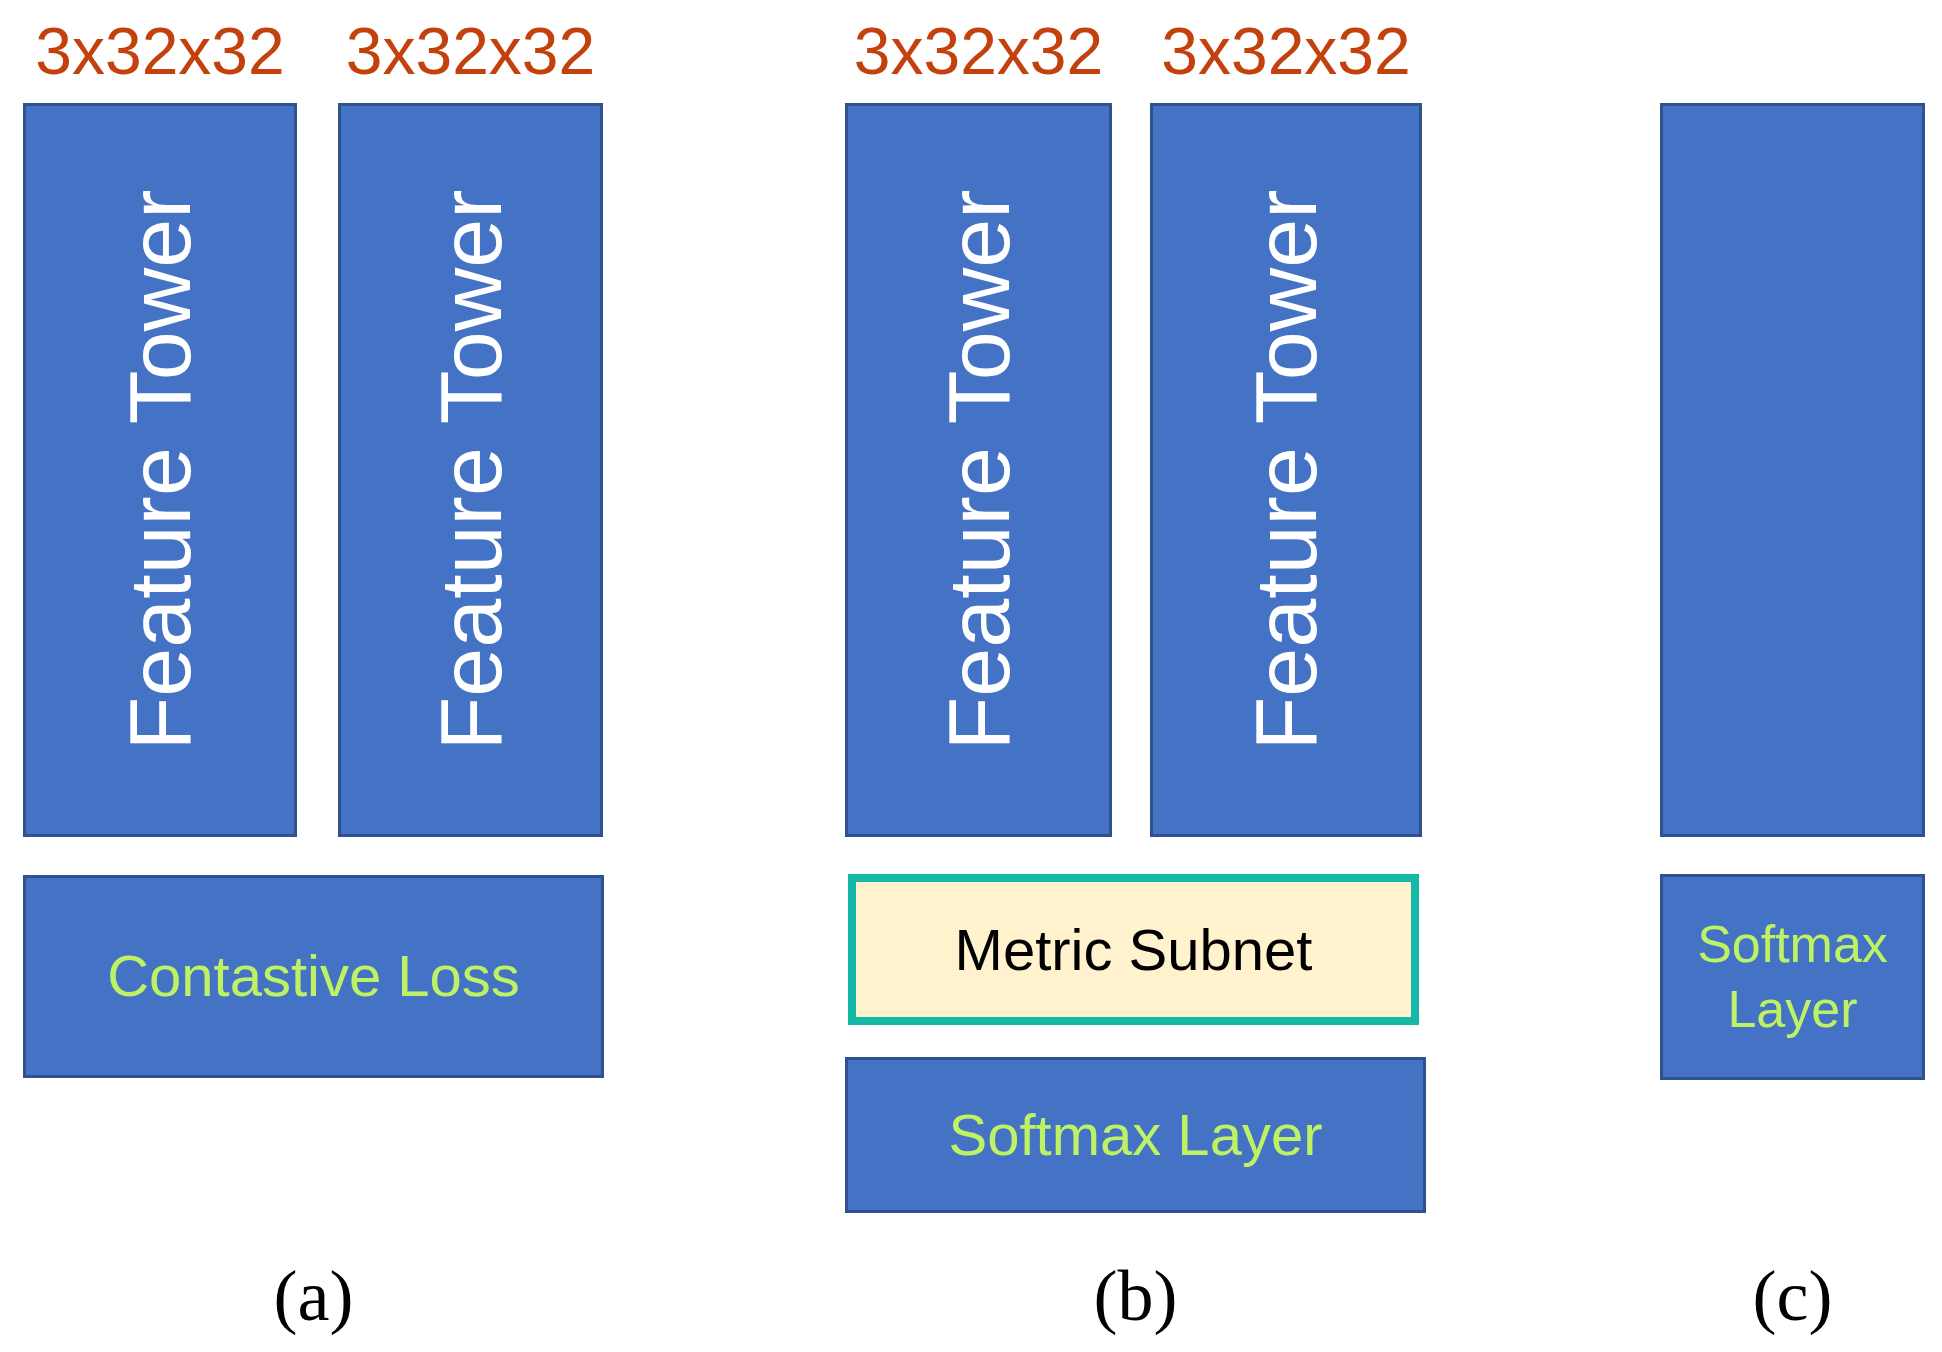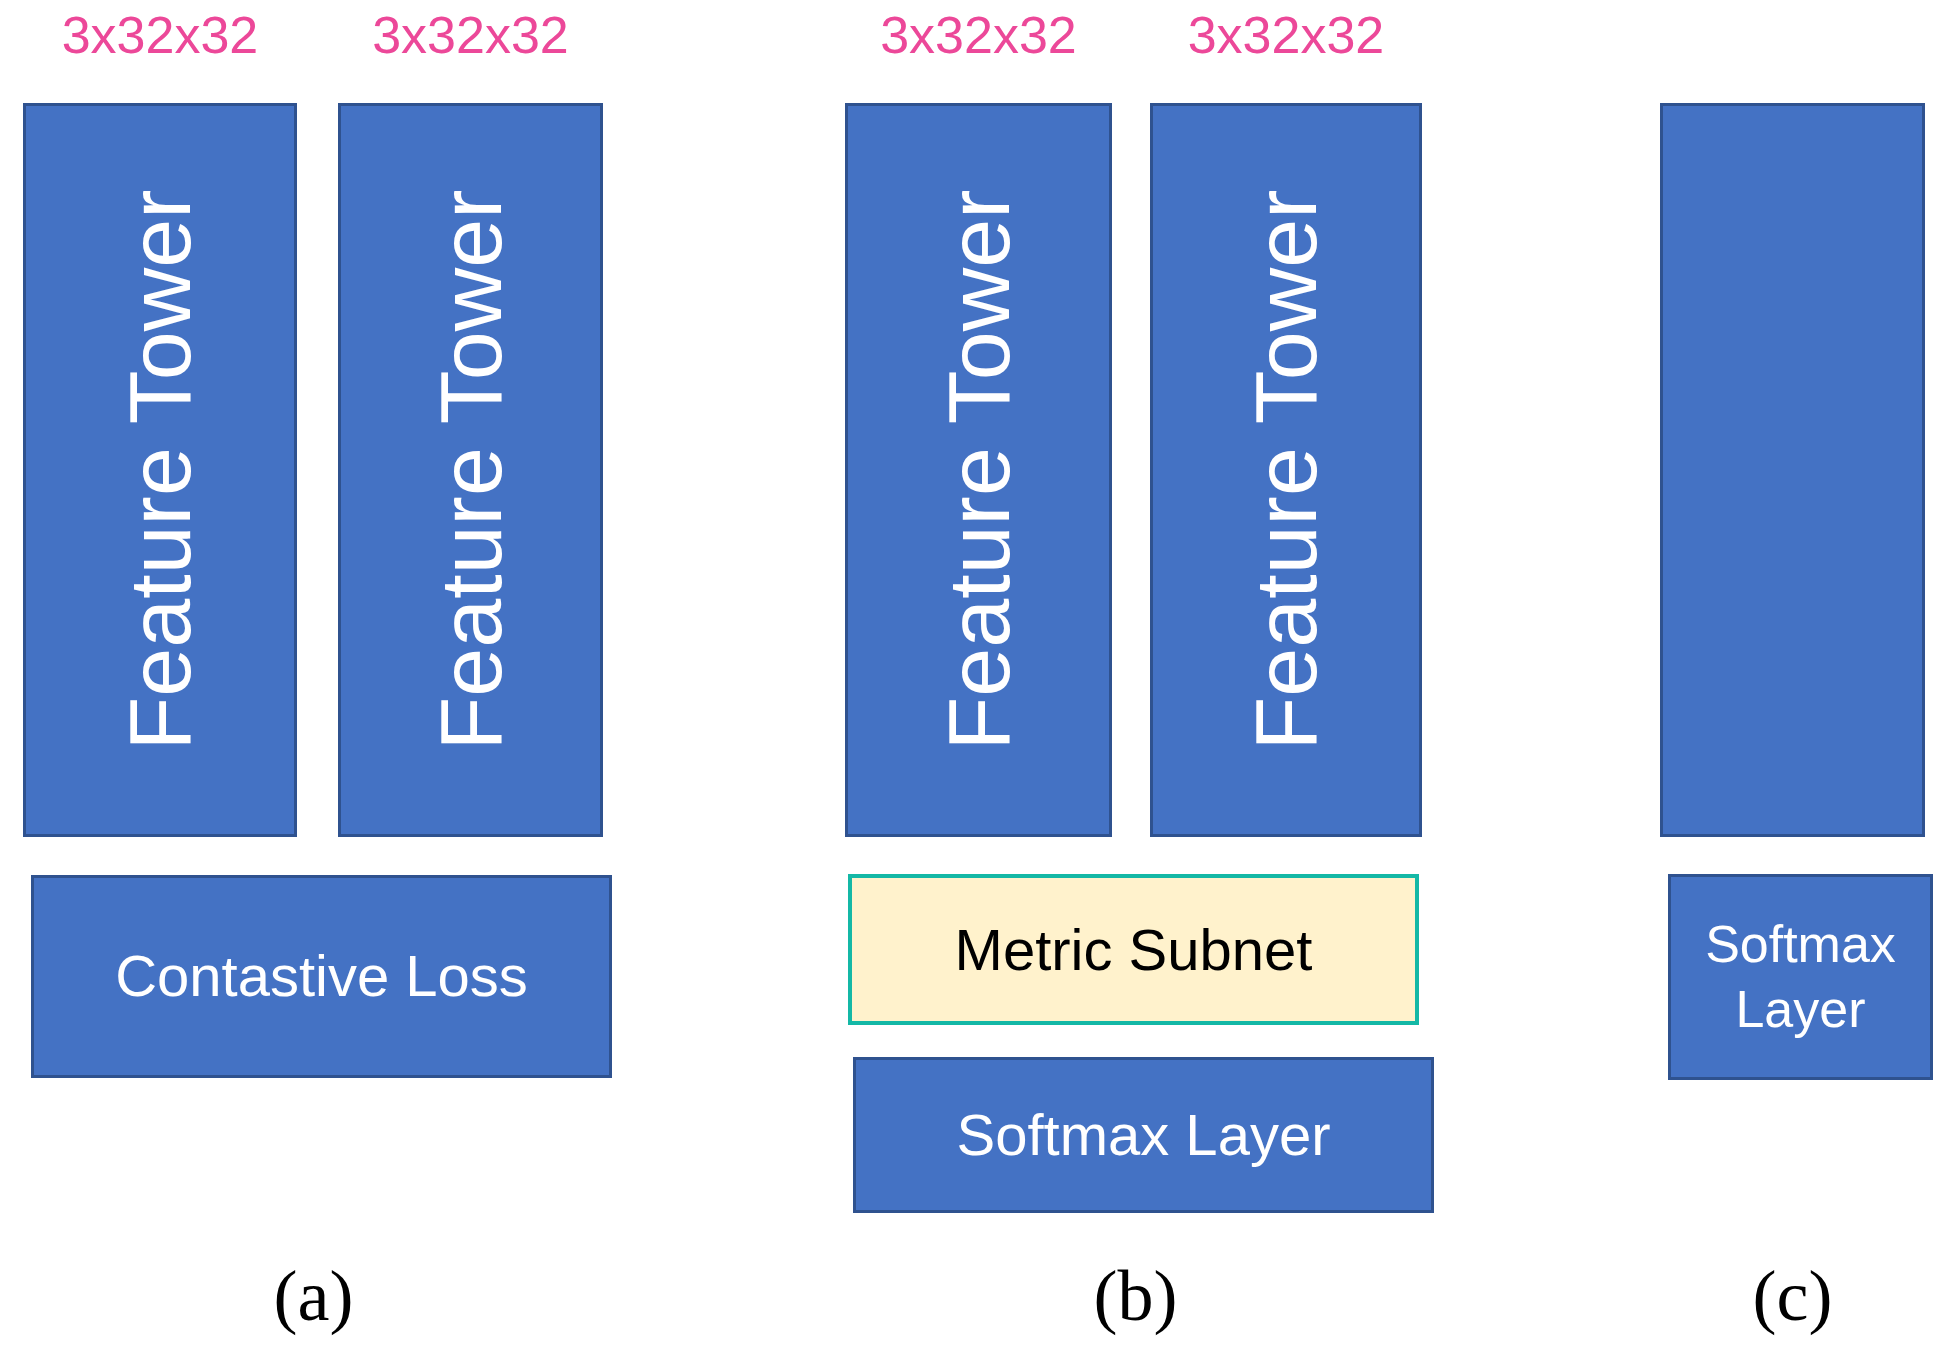--- a/index.html
+++ b/index.html
@@ -13,27 +13,27 @@
     position: relative;
     width: 1942px;
     height: 1352px;
     background: #ffffff;
     font-family: "Liberation Sans", sans-serif;
     overflow: hidden;
   }
 
   .input-label {
     position: absolute;
-    top: 2px;
+    top: 18px;
     height: 66px;
     display: flex;
     align-items: center;
     justify-content: center;
-    font-size: 52px;
-    color: #ec4899;
+    font-size: 66px;
+    color: #c2410c;
     white-space: nowrap;
   }
 
   .blue-box {
     position: absolute;
     background: #4472c4;
     border: 3px solid #2f528f;
   }
 
   .tower {
@@ -50,30 +50,29 @@
     color: #ffffff;
     font-size: 88px;
     line-height: 1;
   }
 
   .flat-box {
     display: flex;
     align-items: center;
     justify-content: center;
     text-align: center;
-    color: #ffffff;
+    color: #bef264;
     font-size: 58px;
     line-height: 1.25;
-    margin-left: 8px;
   }
 
   .metric-box {
     position: absolute;
     background: #fff2cc;
-    border: 4px solid #14b8a6;
+    border: 8px solid #14b8a6;
     display: flex;
     align-items: center;
     justify-content: center;
     color: #000000;
     font-size: 58px;
   }
 
   .caption {
     position: absolute;
     top: 1248px;

